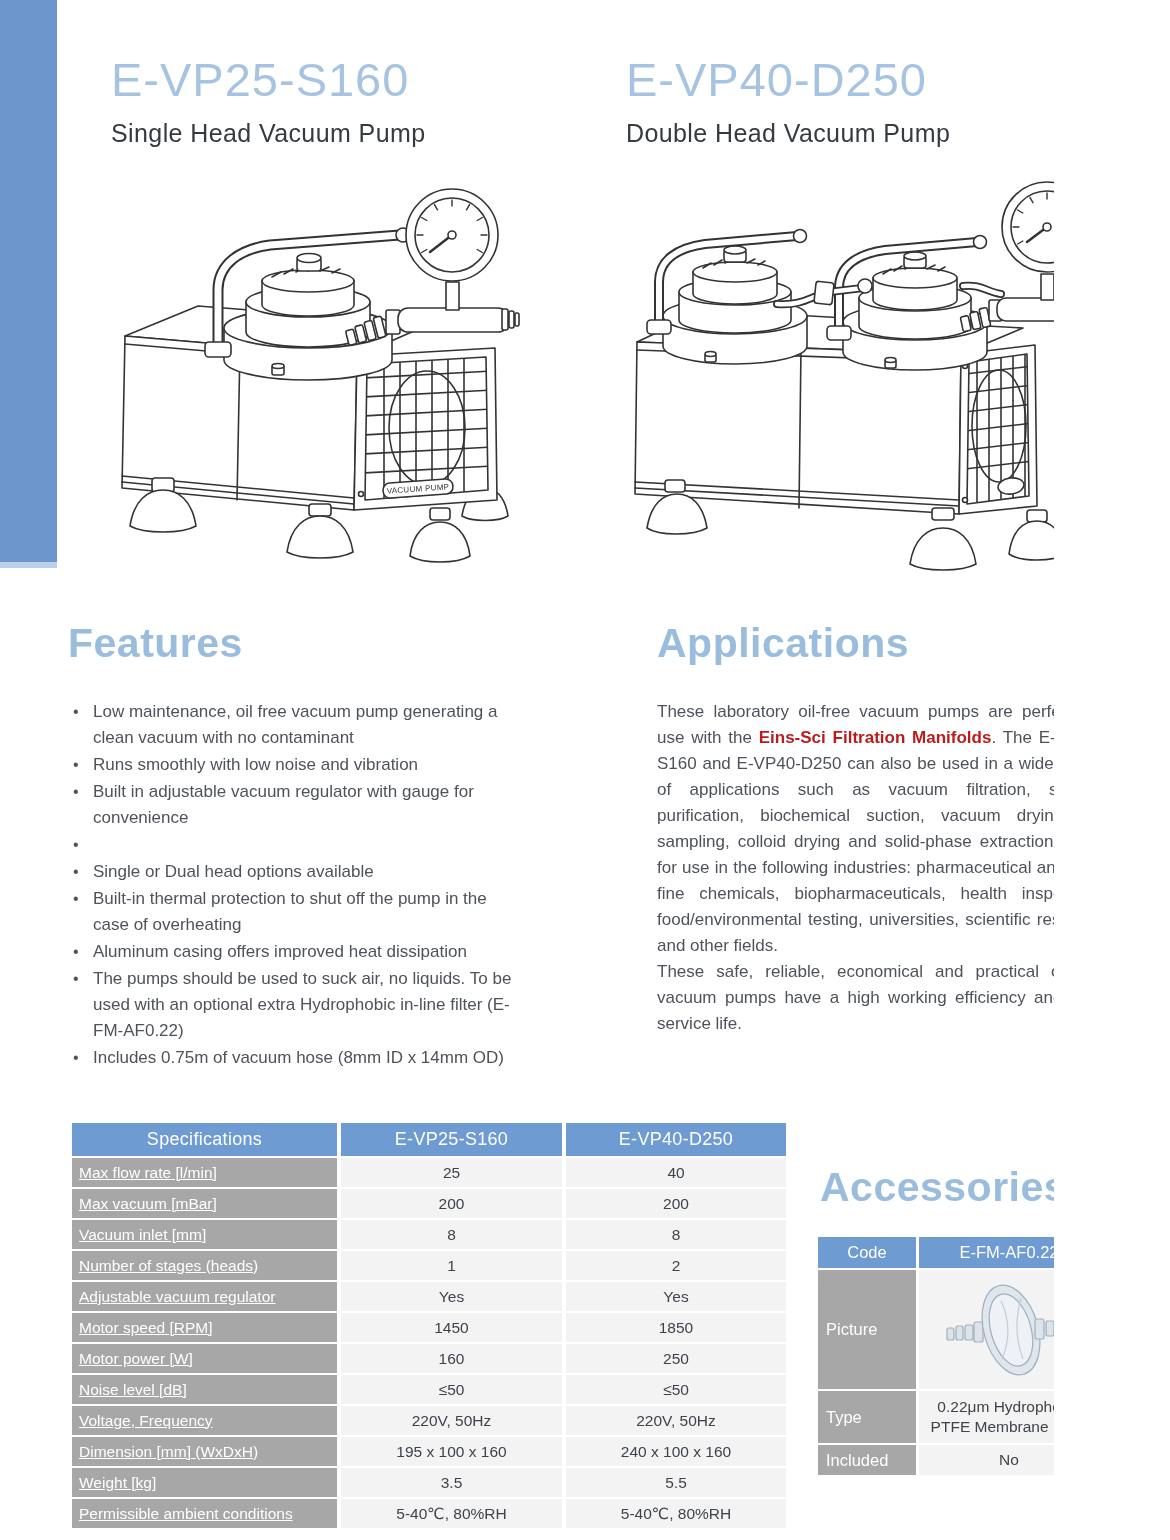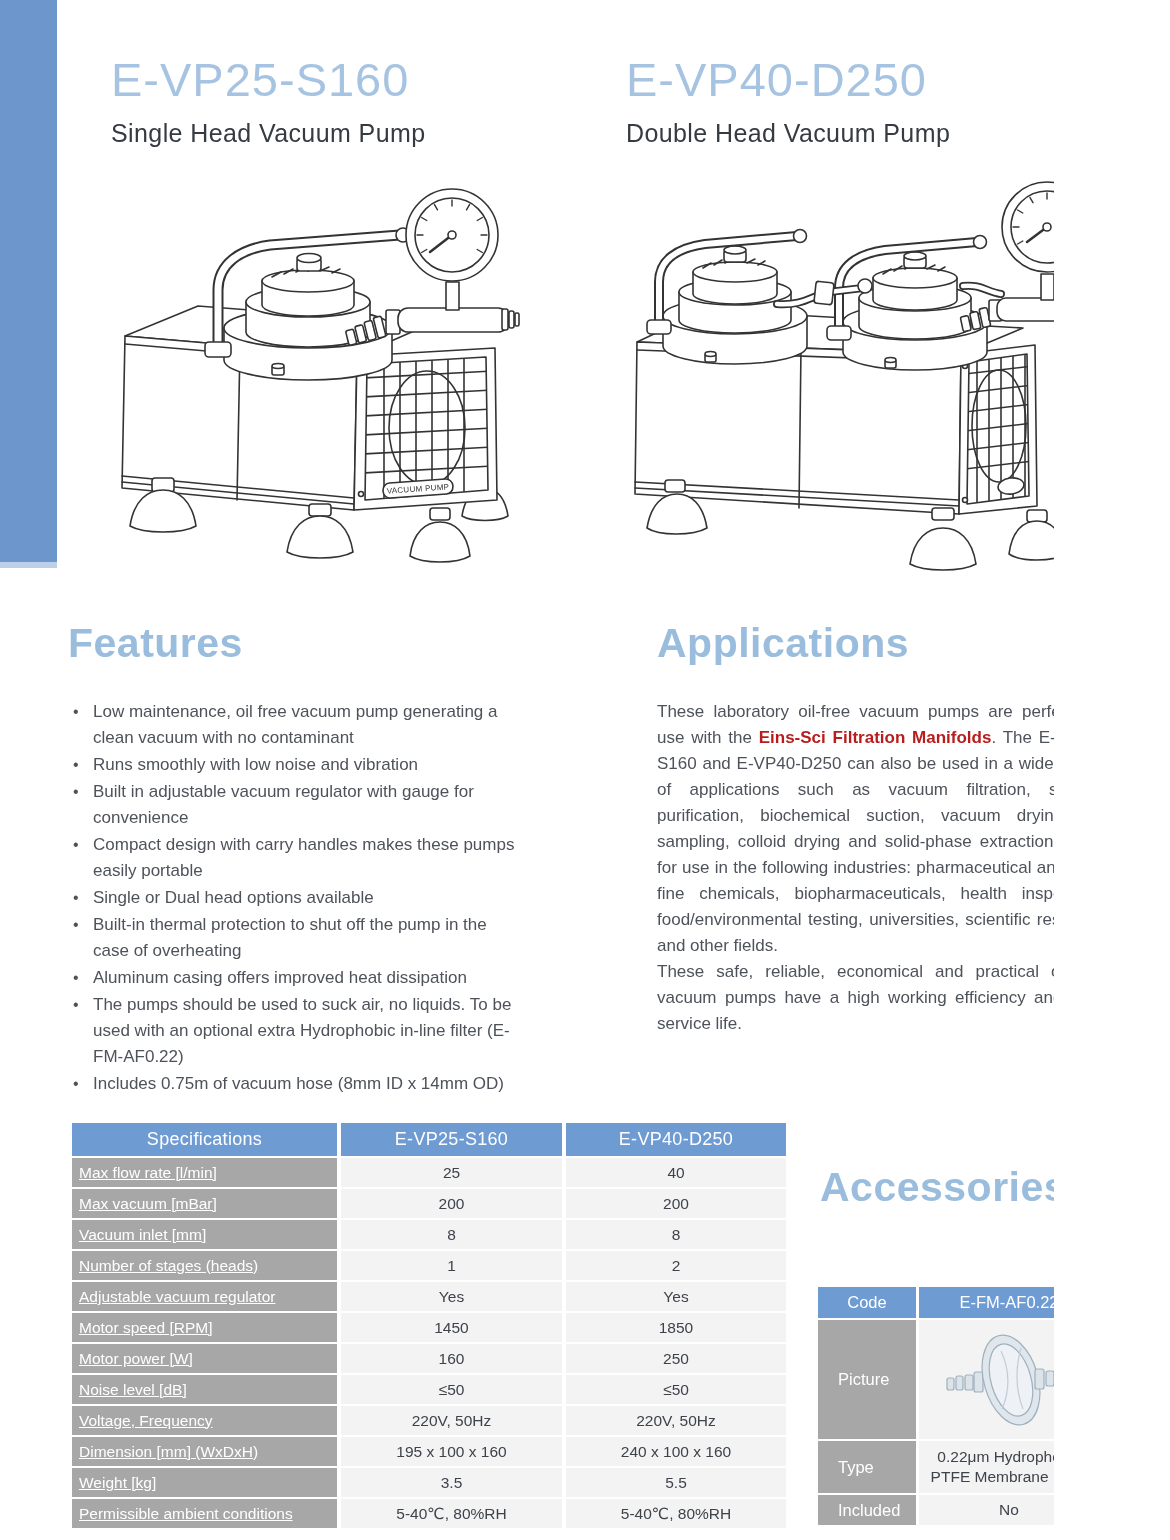--- a/index.html
+++ b/index.html
@@ -30,25 +30,25 @@
   .applications p{font-size:17px; line-height:26px; color:var(--body_text); text-align:justify;}
   .applications p + p{}
   .applications b{color:#b91c1c;}
   .spec-grid{position:absolute; left:72px; top:1123px; width:714px; display:grid;
      grid-template-columns:265px 221px 220px; column-gap:4px; row-gap:2px;
      grid-template-rows:33px; grid-auto-rows:29px;}
   .sh{background:var(--accent_blue); color:#fff; font-size:18px; display:flex; align-items:center; justify-content:center; letter-spacing:.3px;}
   .sl{background:var(--row_label_gray); color:#fff; font-size:15.5px; display:flex; align-items:center; padding-left:7px; white-space:nowrap; overflow:hidden;text-decoration:underline;}
   .sv{background:var(--cell_bg); color:#3e434a; font-size:15.5px; display:flex; align-items:center; justify-content:center;}
   .acc-heading{position:absolute; left:820px; top:1164px;}
-  .acc-grid{position:absolute; left:818px; top:1287px; width:281px; display:grid;
+  .acc-grid{position:absolute; left:818px; top:1237px; width:281px; display:grid;
      grid-template-columns:98px 180px; column-gap:3px; row-gap:2px;
      grid-template-rows:31px 119px 52px 30px;}
   .ah{background:var(--accent_blue); color:#fff; font-size:16.5px; display:flex; align-items:center; justify-content:center;}
-  .al{background:var(--row_label_gray); color:#fff; font-size:16.5px; display:flex; align-items:center; padding-left:20px;}
+  .al{background:var(--row_label_gray); color:#fff; font-size:16.5px; display:flex; align-items:center; padding-left:8px;}
   .av{background:var(--cell_bg); color:#3e434a; font-size:15.5px; display:flex; align-items:center; justify-content:center; text-align:center; line-height:20px; padding:0 6px;}
   .av-pic{background:var(--cell_bg); display:flex; align-items:center; justify-content:center;}
   svg text{font-family:"Liberation Sans","DejaVu Sans",sans-serif;}
 </style>
 </head>
 <body>
 
 <div class="page">
 
   <div class="accent-bar"></div>
@@ -309,21 +309,20 @@
         <li>
           <span class="blt">•</span>
           <span class="ftxt">Runs smoothly with low noise and vibration</span>
         </li>
         <li>
           <span class="blt">•</span>
           <span class="ftxt">Built in adjustable vacuum regulator with gauge for convenience</span>
         </li>
         <li>
           <span class="blt">•</span>
-          <span class="ftxt">Compact design with carry handles makes these pumps easily portable</span>
         </li>
         <li>
           <span class="blt">•</span>
           <span class="ftxt">Single or Dual head options available</span>
         </li>
         <li>
           <span class="blt">•</span>
           <span class="ftxt">Built-in thermal protection to shut off the pump in the case of overheating</span>
         </li>
         <li>

